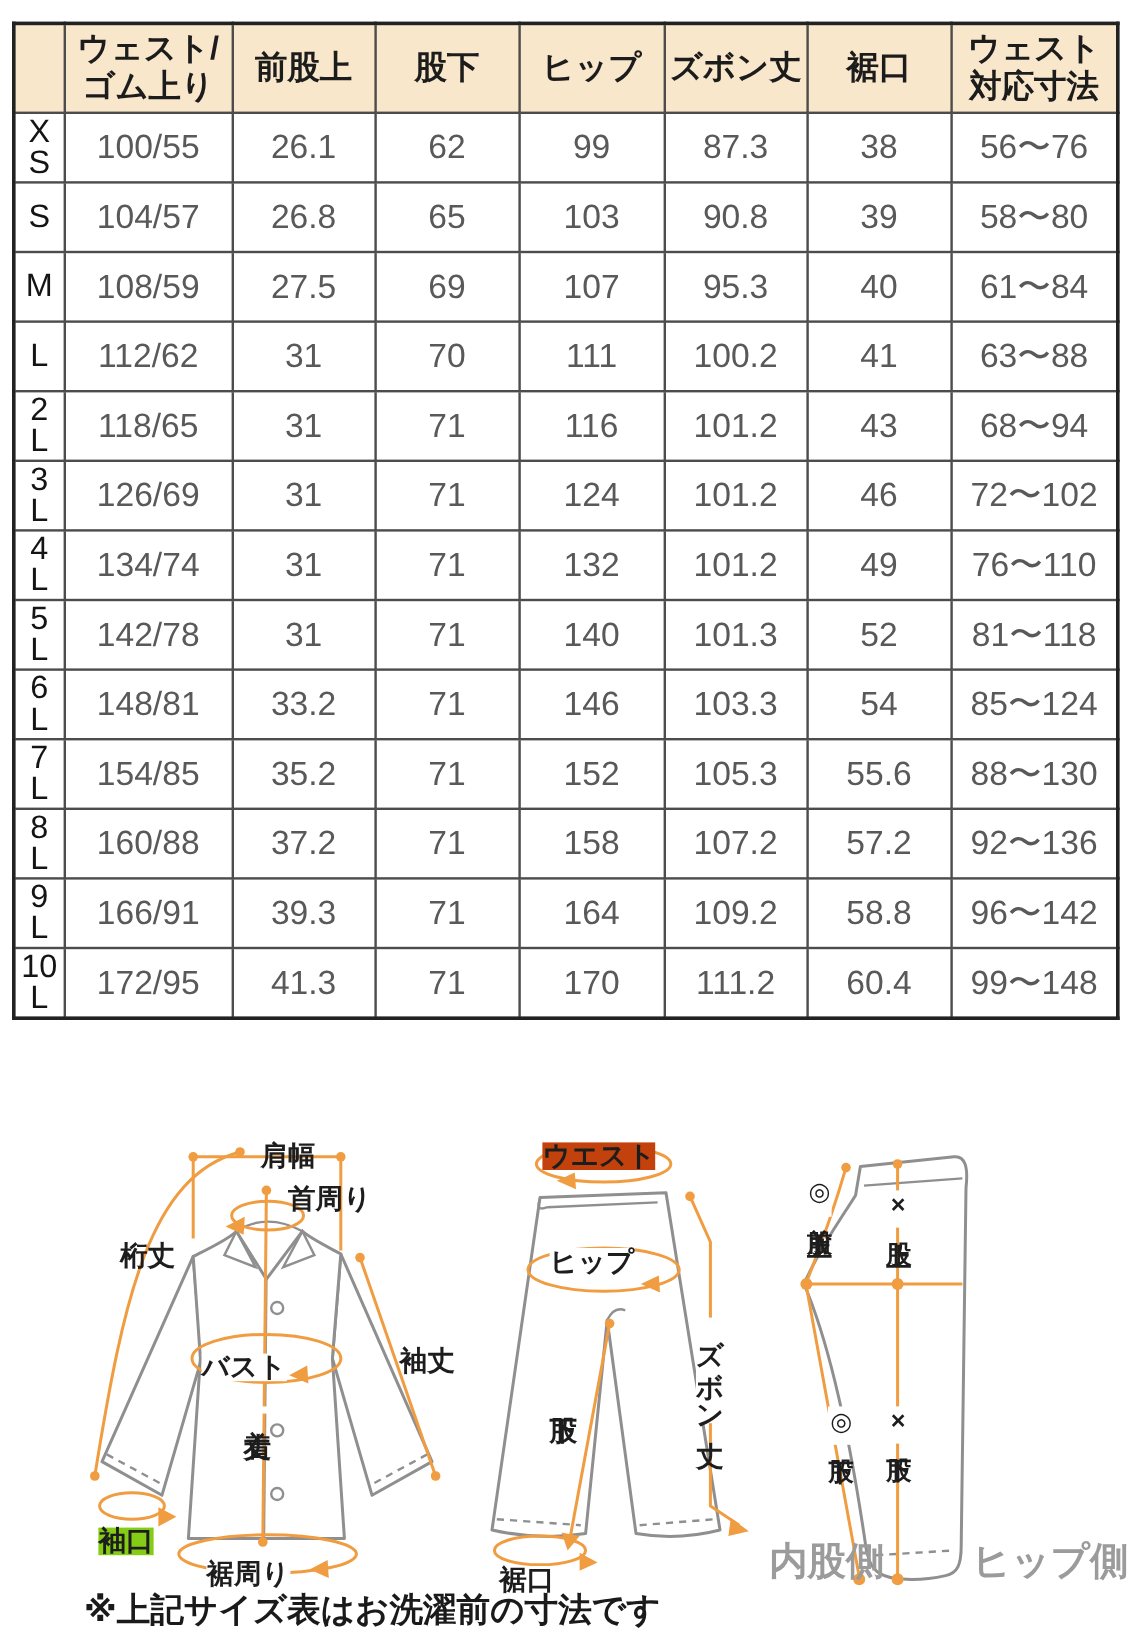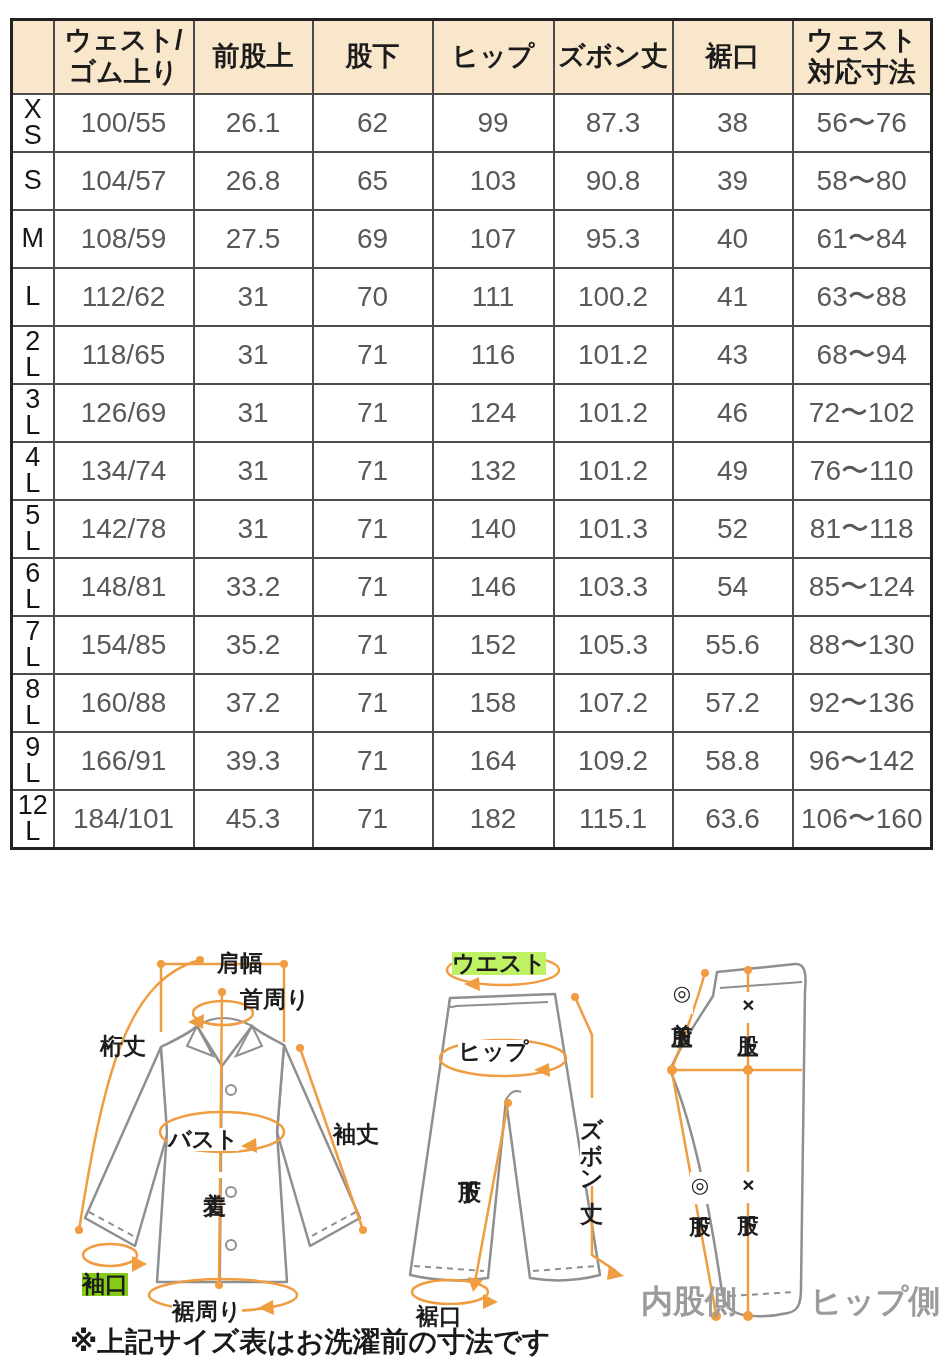--- a/index.html
+++ b/index.html
@@ -181,29 +181,29 @@
 L</td>
       <td>166/91</td>
       <td>39.3</td>
       <td>71</td>
       <td>164</td>
       <td>109.2</td>
       <td>58.8</td>
       <td>96〜142</td>
     </tr>
     <tr>
-      <td class="size-cell">12
-L</td>
-      <td>184/101</td>
-      <td>45.3</td>
-      <td>71</td>
-      <td>182</td>
-      <td>115.1</td>
-      <td>63.6</td>
-      <td>106〜160</td>
+      <td class="size-cell">10
+L</td>
+      <td>172/95</td>
+      <td>41.3</td>
+      <td>71</td>
+      <td>170</td>
+      <td>111.2</td>
+      <td>60.4</td>
+      <td>99〜148</td>
     </tr>
   </tbody>
 </table>
 
 <div id="diagrams">
 
   <svg style="left:55px;top:0" width="330" height="395" viewBox="0 0 330 395">
     <g>
       <polygon class="outline" points="106,107 30,278 80,306 113,192"></polygon>
       <polygon class="outline" points="229,105 305,278 255,306 222,192"></polygon>
@@ -284,21 +284,21 @@
 
   <span class="dlabel" style="left:210px;top:12px;width:60px;text-align:center">肩幅</span>
   <span class="dlabel" style="left:240px;top:48px">首周り</span>
   <span class="dlabel" style="left:100px;top:95px">桁丈</span>
   <span class="dlabel" style="left:168px;top:188px;background:#fff">バスト</span>
   <span class="dlabel" style="left:333px;top:183px">袖丈</span>
   <span class="dlabel vlabel" style="left:203px;top:232px">着丈</span>
   <span class="dlabel" style="left:82px;top:333px;background:#84cc16">袖口</span>
   <span class="dlabel" style="left:172px;top:360px;background:#fff">裾周り</span>
 
-  <span class="dlabel" style="left:452px;top:12px;background:#bef264">ウエスト</span>
+  <span class="dlabel" style="left:452px;top:12px;background:#c2410c">ウエスト</span>
   <span class="dlabel" style="left:458px;top:100px;background:#fff">ヒップ</span>
   <span class="dlabel vlabel" style="left:580px;top:158px">ズボン丈</span>
   <span class="dlabel vlabel" style="left:458px;top:222px">股下</span>
   <span class="dlabel" style="left:416px;top:365px;background:#fff">裾口</span>
 
   <span class="dlabel vlabel" style="left:672px;top:40px;font-size:21px">◎前股上</span>
   <span class="dlabel vlabel" style="left:738px;top:52px;font-size:21px">×股上</span>
   <span class="dlabel vlabel" style="left:690px;top:232px;font-size:21px">◎股下</span>
   <span class="dlabel vlabel" style="left:738px;top:232px;font-size:21px">×股下</span>
   <span class="dlabel graylab" style="left:641px;top:345px">内股側</span>

